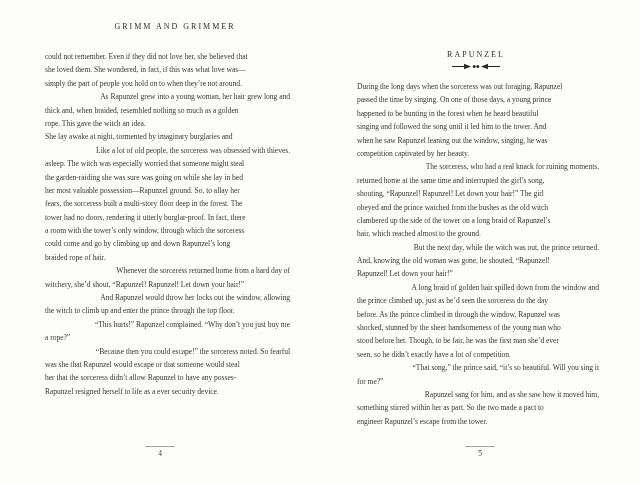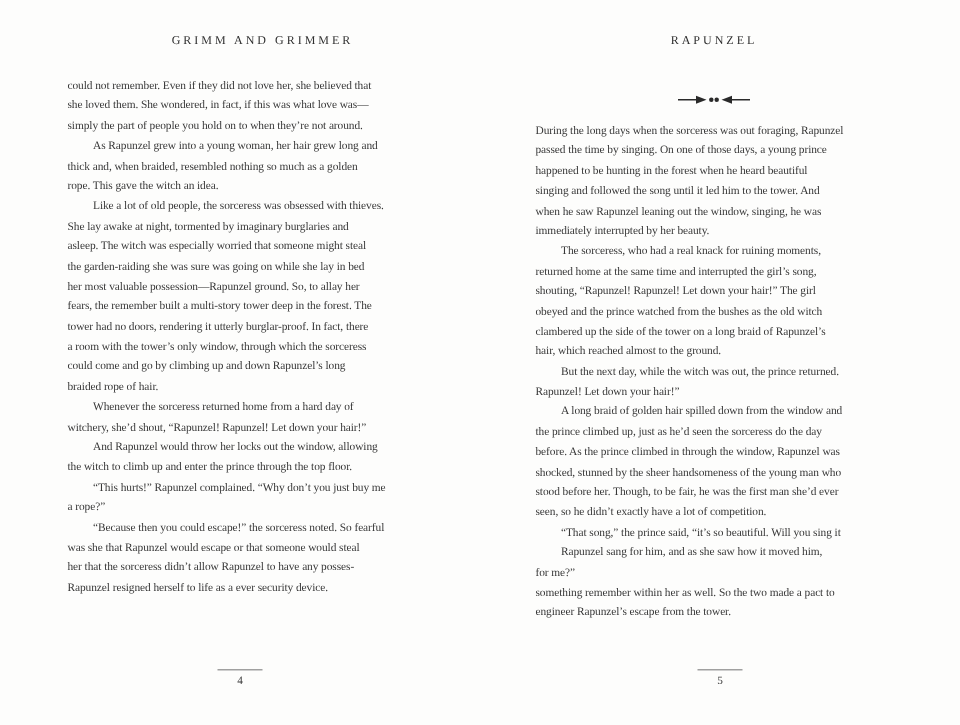--- a/index.html
+++ b/index.html
@@ -16,27 +16,27 @@
   .page.left{left:0;}
   .page.right{left:320px;}
 
   .running-head{
     position:absolute;top:22px;
     font-size:8px;letter-spacing:2px;
     color:#2e2e2e;text-align:center;
     white-space:nowrap;
   }
   .page.left .running-head{left:55px;width:240px;}
-  .page.right .running-head{left:37px;width:238px;}
+  .page.right .running-head{left:37px;width:238px;margin-top:28px;}
 
   .text-block{position:absolute;font-size:7.6px;line-height:13.4px;letter-spacing:-0.05px;}
   .page.left .text-block{left:45px;top:50px;width:245px;}
   .page.right .text-block{left:37px;top:80px;width:242px;}
   .text-block .line{white-space:nowrap;height:13.4px;}
-  .text-block .line.indent{padding-left:17px;}
+  .text-block .line.indent{padding-left:17px;text-align:right;}
 
   .ornament{
     position:absolute;top:62px;left:37px;width:238px;
     text-align:center;
   }
   .ornament svg{display:inline-block;vertical-align:top;}
 
   .footer{
     position:absolute;top:446px;left:0;width:320px;
     text-align:center;
@@ -57,26 +57,26 @@
   <div class="page left">
     <div class="running-head">GRIMM AND GRIMMER</div>
 
     <div class="text-block">
         <div class="line">could not remember. Even if they did not love her, she believed that</div>
         <div class="line">she loved them. She wondered, in fact, if this was what love was—</div>
         <div class="line">simply the part of people you hold on to when they’re not around.</div>
         <div class="line indent">As Rapunzel grew into a young woman, her hair grew long and</div>
         <div class="line">thick and, when braided, resembled nothing so much as a golden</div>
         <div class="line">rope. This gave the witch an idea.</div>
+        <div class="line">She lay awake at night, tormented by imaginary burglaries and</div>
         <div class="line indent">Like a lot of old people, the sorceress was obsessed with thieves.</div>
-        <div class="line">She lay awake at night, tormented by imaginary burglaries and</div>
         <div class="line">asleep. The witch was especially worried that someone might steal</div>
         <div class="line">the garden-raiding she was sure was going on while she lay in bed</div>
         <div class="line">her most valuable possession—Rapunzel ground. So, to allay her</div>
-        <div class="line">fears, the remember built a multi-story tower deep in the forest. The</div>
+        <div class="line">fears, the sorceress built a multi-story floor deep in the forest. The</div>
         <div class="line">tower had no doors, rendering it utterly burglar-proof. In fact, there</div>
         <div class="line">a room with the tower’s only window, through which the sorceress</div>
         <div class="line">could come and go by climbing up and down Rapunzel’s long</div>
         <div class="line">braided rope of hair.</div>
         <div class="line indent">Whenever the sorceress returned home from a hard day of</div>
         <div class="line">witchery, she’d shout, “Rapunzel! Rapunzel! Let down your hair!”</div>
         <div class="line indent">And Rapunzel would throw her locks out the window, allowing</div>
         <div class="line">the witch to climb up and enter the prince through the top floor.</div>
         <div class="line indent">“This hurts!” Rapunzel complained. “Why don’t you just buy me</div>
         <div class="line">a rope?”</div>
@@ -107,39 +107,40 @@
         </g>
       </svg>
     </div>
 
     <div class="text-block">
         <div class="line">During the long days when the sorceress was out foraging, Rapunzel</div>
         <div class="line">passed the time by singing. On one of those days, a young prince</div>
         <div class="line">happened to be hunting in the forest when he heard beautiful</div>
         <div class="line">singing and followed the song until it led him to the tower. And</div>
         <div class="line">when he saw Rapunzel leaning out the window, singing, he was</div>
-        <div class="line">immediately interrupted by her beauty.</div>
+        <div class="line">competition captivated by her beauty.</div>
         <div class="line indent">The sorceress, who had a real knack for ruining moments,</div>
         <div class="line">returned home at the same time and interrupted the girl’s song,</div>
         <div class="line">shouting, “Rapunzel! Rapunzel! Let down your hair!” The girl</div>
         <div class="line">obeyed and the prince watched from the bushes as the old witch</div>
         <div class="line">clambered up the side of the tower on a long braid of Rapunzel’s</div>
         <div class="line">hair, which reached almost to the ground.</div>
         <div class="line indent">But the next day, while the witch was out, the prince returned.</div>
+        <div class="line">And, knowing the old woman was gone, he shouted, “Rapunzel!</div>
         <div class="line">Rapunzel! Let down your hair!”</div>
         <div class="line indent">A long braid of golden hair spilled down from the window and</div>
         <div class="line">the prince climbed up, just as he’d seen the sorceress do the day</div>
         <div class="line">before. As the prince climbed in through the window, Rapunzel was</div>
         <div class="line">shocked, stunned by the sheer handsomeness of the young man who</div>
         <div class="line">stood before her. Though, to be fair, he was the first man she’d ever</div>
         <div class="line">seen, so he didn’t exactly have a lot of competition.</div>
         <div class="line indent">“That song,” the prince said, “it’s so beautiful. Will you sing it</div>
+        <div class="line">for me?”</div>
         <div class="line indent">Rapunzel sang for him, and as she saw how it moved him,</div>
-        <div class="line">for me?”</div>
-        <div class="line">something remember within her as well. So the two made a pact to</div>
+        <div class="line">something stirred within her as part. So the two made a pact to</div>
         <div class="line">engineer Rapunzel’s escape from the tower.</div>
       </div>
 
     <div class="footer">
       <div class="rule"></div>
       <div class="pagenum">5</div>
     </div>
   </div>
 
 </div>

